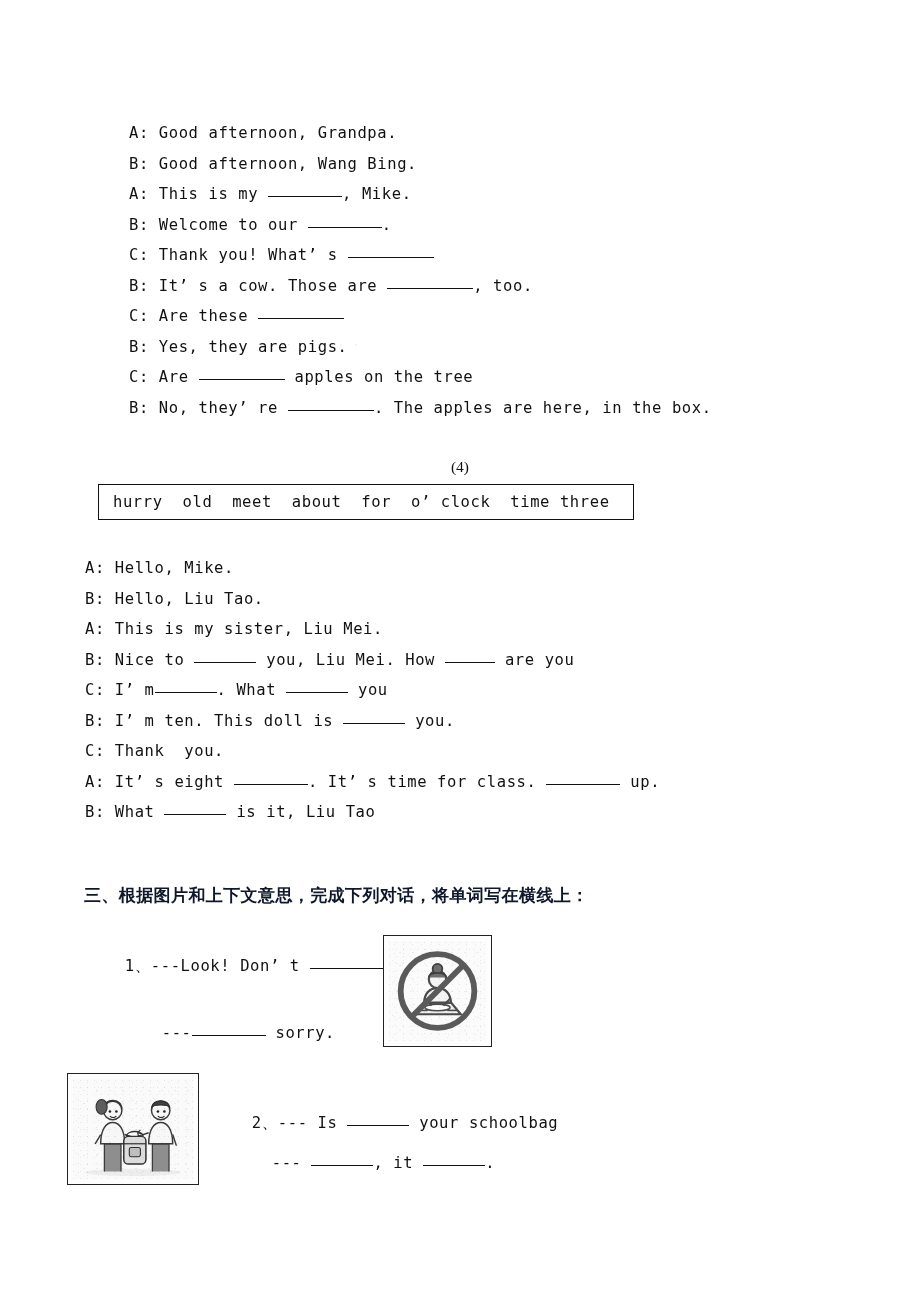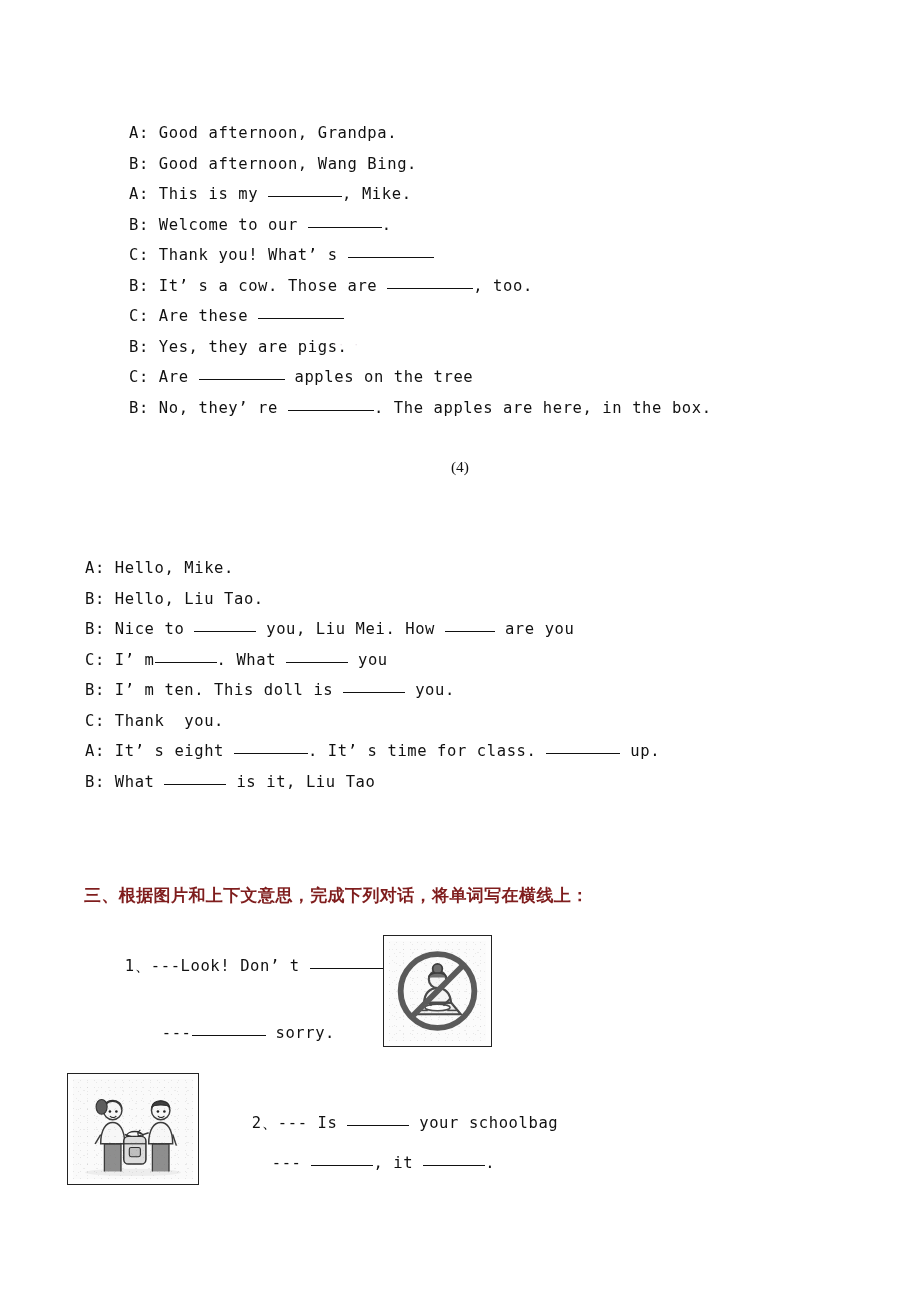--- a/index.html
+++ b/index.html
@@ -99,21 +99,21 @@
   
   .cn-heading {
     position: absolute;
     left: 84px;
     top: 884px;
     font-family: "DejaVu Sans", "Liberation Sans", sans-serif;
     font-size: 17px;
     font-weight: bold;
     letter-spacing: 0.4px;
     white-space: pre;
-    color: #7f1d1d;
+    color: #0f172a;
   }
 
   
   .q-line {
     position: absolute;
     font-size: 15.5px;
     line-height: 22px;
     letter-spacing: 0.6px;
     white-space: pre;
     color: #111;
@@ -161,24 +161,28 @@
       <div class="dlg-line"><span class="spk">C:</span><span> Are these </span><span class="blank b-xl"></span></div>
       <div class="dlg-line"><span class="spk">B:</span><span> Yes, they are pigs.</span></div>
       <div class="dlg-line"><span class="spk">C:</span><span> Are </span><span class="blank b-xl"></span><span> apples on the tree</span></div>
       <div class="dlg-line"><span class="spk">B:</span><span> No, they’ re </span><span class="blank b-xl"></span><span>. The apples are here, in the box.</span></div>
     </div>
 
   <div class="watermark">·  ·· ·· ·</div>
 
   <div class="sec-num">(4)</div>
 
+  <div class="wordbank">
+    <div class="wordbank-inner">hurry  old  meet  about  for  o’ clock  time three</div>
+  </div>
 
   <div class="dlg-block" id="dlg4" style="top:553px;">
       <div class="dlg-line"><span class="spk">A:</span><span> Hello, Mike.</span></div>
       <div class="dlg-line"><span class="spk">B:</span><span> Hello, Liu Tao.</span></div>
+      <div class="dlg-line"><span class="spk">A:</span><span> This is my sister, Liu Mei.</span></div>
       <div class="dlg-line"><span class="spk">B:</span><span> Nice to </span><span class="blank b-md"></span><span> you, Liu Mei. How </span><span class="blank b-sm"></span><span> are you</span></div>
       <div class="dlg-line"><span class="spk">C:</span><span> I’ m</span><span class="blank b-md"></span><span>. What </span><span class="blank b-md"></span><span> you</span></div>
       <div class="dlg-line"><span class="spk">B:</span><span> I’ m ten. This doll is </span><span class="blank b-md"></span><span> you.</span></div>
       <div class="dlg-line"><span class="spk">C:</span><span> Thank  you.</span></div>
       <div class="dlg-line"><span class="spk">A:</span><span> It’ s eight </span><span class="blank b-lg"></span><span>. It’ s time for class. </span><span class="blank b-lg"></span><span> up.</span></div>
       <div class="dlg-line"><span class="spk">B:</span><span> What </span><span class="blank b-md"></span><span> is it, Liu Tao</span></div>
     </div>
 
   <div class="cn-heading">三、根据图片和上下文意思，完成下列对话，将单词写在横线上：</div>
 

